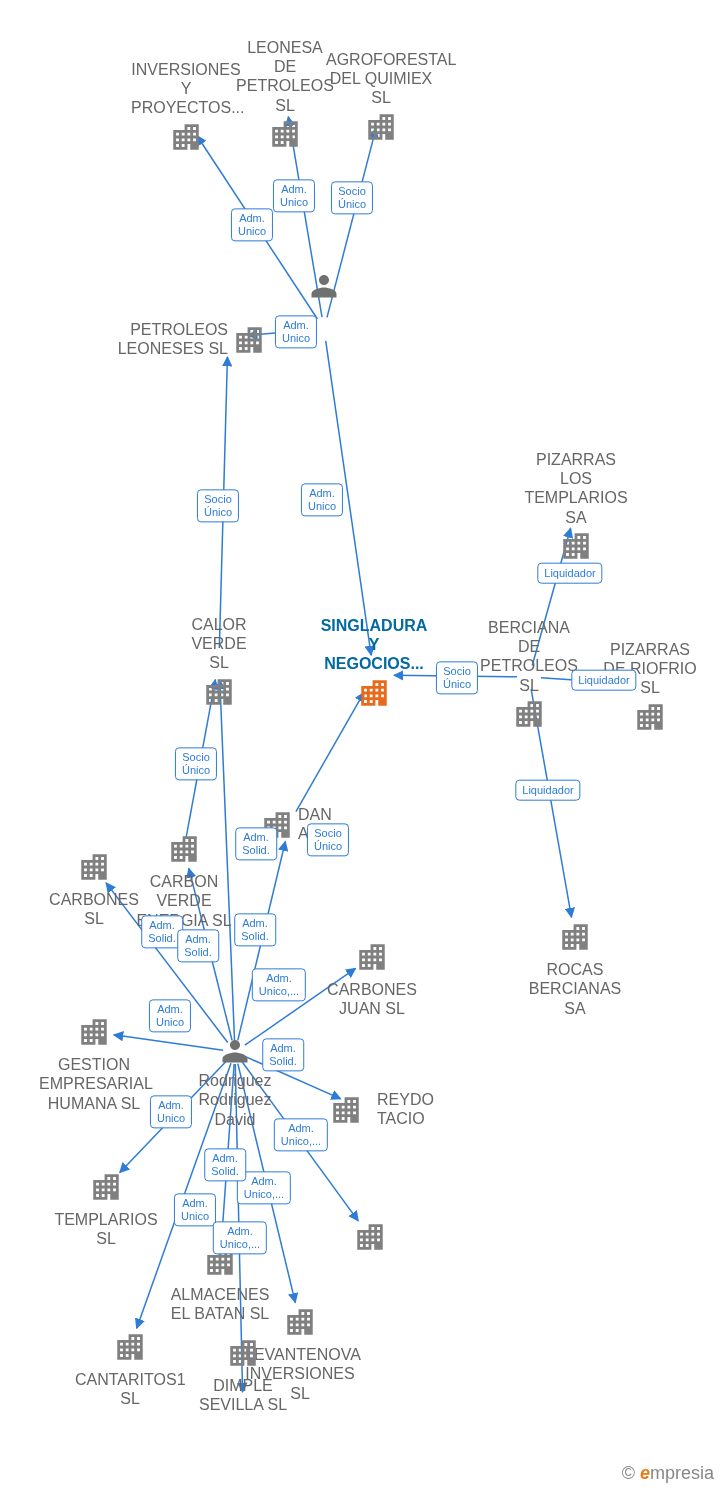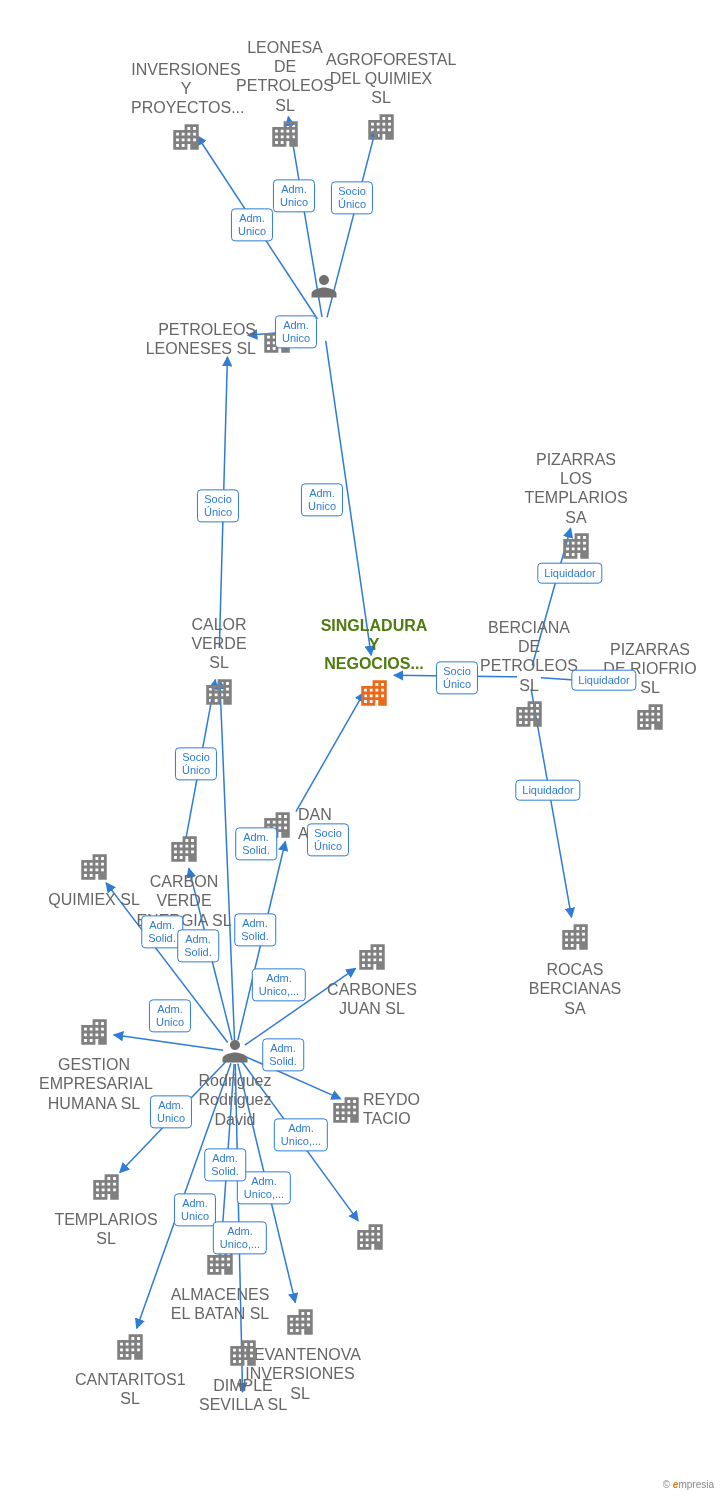--- a/index.html
+++ b/index.html
@@ -31,21 +31,21 @@
   }
   .node .label {
     margin-bottom: 2px;
     white-space: pre-line;
   }
   .node .label-below {
     margin-top: 2px;
     white-space: pre-line;
   }
   .node-focus .label {
-    color: #4d7c0f;
+    color: #0369a1;
     font-weight: bold;
   }
   .icon-building, .icon-building-focus, .icon-person {
     display: inline-block;
   }
   .icon-building svg, .icon-building-focus svg {
     width: 34px;
     height: 34px;
     display: block;
     margin: 0 auto;
@@ -65,22 +65,22 @@
     border-radius: 4px;
     padding: 3px 6px;
     text-align: center;
     line-height: 1.15;
     white-space: pre-line;
     transform: translate(-50%, -50%);
   }
   .footer {
     position: absolute;
     right: 14px;
-    bottom: 10px;
-    font-size: 10px;
+    bottom: 16px;
+    font-size: 18px;
     color: #888;
   }
   .footer .c {
     font-style: italic;
     color: #e67b17;
     font-weight: bold;
   }
   .footer .mpresia {
     color: #888;
   }
@@ -132,21 +132,21 @@
     <div class="node" style="left: 285px; top: 38px;"><div class="label">LEONESA
 DE
 PETROLEOS SL</div><span class="icon-building"><svg viewBox="0 0 24 24">
           <path fill="#808080" d="M3 21V7h8V3h10v18h-6v-4h-2v4H3zm2-2h2v-2H5v2zm0-4h2v-2H5v2zm0-4h2V9H5v2zm4 8h2v-2H9v2zm0-4h2v-2H9v2zm0-4h2V9H9v2zm4 4h2v-2h-2v2zm0-4h2V9h-2v2zm0-4h2V5h-2v2zm4 8h2v-2h-2v2zm0-4h2V9h-2v2zm0-4h2V5h-2v2z"></path>
         </svg></span></div>
     <div class="node" style="left: 381px; top: 50px;"><div class="label">AGROFORESTAL
 DEL QUIMIEX
 SL</div><span class="icon-building"><svg viewBox="0 0 24 24">
           <path fill="#808080" d="M3 21V7h8V3h10v18h-6v-4h-2v4H3zm2-2h2v-2H5v2zm0-4h2v-2H5v2zm0-4h2V9H5v2zm4 8h2v-2H9v2zm0-4h2v-2H9v2zm0-4h2V9H9v2zm4 4h2v-2h-2v2zm0-4h2V9h-2v2zm0-4h2V5h-2v2zm4 8h2v-2h-2v2zm0-4h2V9h-2v2zm0-4h2V5h-2v2z"></path>
         </svg></span></div>
-    <div class="node" style="left: 244px; top: 320px; width: 170px; transform: translate(-120px, 0px);">
+    <div class="node" style="left: 216px; top: 320px; width: 170px; transform: translate(-120px, 0px);">
       <div style="display:flex;align-items:center;gap:4px;justify-content:flex-end;">
         <div class="label" style="text-align:right">PETROLEOS
 LEONESES SL</div>
         <span class="icon-building">
           <svg viewBox="0 0 24 24">
             <path fill="#808080" d="M3 21V7h8V3h10v18h-6v-4h-2v4H3zm2-2h2v-2H5v2zm0-4h2v-2H5v2zm0-4h2V9H5v2zm4 8h2v-2H9v2zm0-4h2v-2H9v2zm0-4h2V9H9v2zm4 4h2v-2h-2v2zm0-4h2V9h-2v2zm0-4h2V5h-2v2zm4 8h2v-2h-2v2zm0-4h2V9h-2v2zm0-4h2V5h-2v2z"></path>
           </svg>
         </span>
       </div>
     </div>
@@ -171,21 +171,21 @@
 DE
 PETROLEOS SL</div><span class="icon-building"><svg viewBox="0 0 24 24">
           <path fill="#808080" d="M3 21V7h8V3h10v18h-6v-4h-2v4H3zm2-2h2v-2H5v2zm0-4h2v-2H5v2zm0-4h2V9H5v2zm4 8h2v-2H9v2zm0-4h2v-2H9v2zm0-4h2V9H9v2zm4 4h2v-2h-2v2zm0-4h2V9h-2v2zm0-4h2V5h-2v2zm4 8h2v-2h-2v2zm0-4h2V9h-2v2zm0-4h2V5h-2v2z"></path>
         </svg></span></div>
     <div class="node" style="left: 650px; top: 640px;"><div class="label">PIZARRAS
 DE RIOFRIO SL</div><span class="icon-building"><svg viewBox="0 0 24 24">
           <path fill="#808080" d="M3 21V7h8V3h10v18h-6v-4h-2v4H3zm2-2h2v-2H5v2zm0-4h2v-2H5v2zm0-4h2V9H5v2zm4 8h2v-2H9v2zm0-4h2v-2H9v2zm0-4h2V9H9v2zm4 4h2v-2h-2v2zm0-4h2V9h-2v2zm0-4h2V5h-2v2zm4 8h2v-2h-2v2zm0-4h2V9h-2v2zm0-4h2V5h-2v2z"></path>
         </svg></span></div>
     <div class="node" style="left: 94px; top: 850px;"><span class="icon-building"><svg viewBox="0 0 24 24">
           <path fill="#808080" d="M3 21V7h8V3h10v18h-6v-4h-2v4H3zm2-2h2v-2H5v2zm0-4h2v-2H5v2zm0-4h2V9H5v2zm4 8h2v-2H9v2zm0-4h2v-2H9v2zm0-4h2V9H9v2zm4 4h2v-2h-2v2zm0-4h2V9h-2v2zm0-4h2V5h-2v2zm4 8h2v-2h-2v2zm0-4h2V9h-2v2zm0-4h2V5h-2v2z"></path>
-        </svg></span><div class="label-below">QUIMIEX SL</div></div>
+        </svg></span><div class="label-below">CARBONES SL</div></div>
     <div class="node" style="left: 184px; top: 832px;"><span class="icon-building"><svg viewBox="0 0 24 24">
           <path fill="#808080" d="M3 21V7h8V3h10v18h-6v-4h-2v4H3zm2-2h2v-2H5v2zm0-4h2v-2H5v2zm0-4h2V9H5v2zm4 8h2v-2H9v2zm0-4h2v-2H9v2zm0-4h2V9H9v2zm4 4h2v-2h-2v2zm0-4h2V9h-2v2zm0-4h2V5h-2v2zm4 8h2v-2h-2v2zm0-4h2V9h-2v2zm0-4h2V5h-2v2z"></path>
         </svg></span><div class="label-below">CARBON
 VERDE
 ENERGIA SL</div></div>
     <div class="node" style="left: 290px; top: 805px; width: 150px; transform: translate(-30px, 0px);">
       <div style="display:flex;align-items:center;gap:4px;">
         <span class="icon-building">
           <svg viewBox="0 0 24 24">
             <path fill="#808080" d="M3 21V7h8V3h10v18h-6v-4h-2v4H3zm2-2h2v-2H5v2zm0-4h2v-2H5v2zm0-4h2V9H5v2zm4 8h2v-2H9v2zm0-4h2v-2H9v2zm0-4h2V9H9v2zm4 4h2v-2h-2v2zm0-4h2V9h-2v2zm0-4h2V5h-2v2zm4 8h2v-2h-2v2zm0-4h2V9h-2v2zm0-4h2V5h-2v2z"></path>
@@ -207,21 +207,21 @@
           <path fill="#808080" d="M3 21V7h8V3h10v18h-6v-4h-2v4H3zm2-2h2v-2H5v2zm0-4h2v-2H5v2zm0-4h2V9H5v2zm4 8h2v-2H9v2zm0-4h2v-2H9v2zm0-4h2V9H9v2zm4 4h2v-2h-2v2zm0-4h2V9h-2v2zm0-4h2V5h-2v2zm4 8h2v-2h-2v2zm0-4h2V9h-2v2zm0-4h2V5h-2v2z"></path>
         </svg></span><div class="label-below">GESTION
 EMPRESARIAL
 HUMANA SL</div></div>
     <div class="node" style="left: 235px; top: 1035px;"><span class="icon-person"><svg viewBox="0 0 24 24">
           <path fill="#707070" d="M12 12c2.2 0 4-1.8 4-4s-1.8-4-4-4-4 1.8-4 4 1.8 4 4 4zm0 2c-3.3 0-10 1.7-10 5v3h20v-3c0-3.3-6.7-5-10-5z"></path>
         </svg></span><div class="label-below">Rodriguez
 Rodriguez
 David</div></div>
     <div class="node" style="left: 359px; top: 1090px; width: 150px; transform: translate(-30px, 0px);">
-      <div style="display:flex;align-items:center;gap:0;">
+      <div style="display:flex;align-items:center;gap:14px;">
         <span class="icon-building">
           <svg viewBox="0 0 24 24">
             <path fill="#808080" d="M3 21V7h8V3h10v18h-6v-4h-2v4H3zm2-2h2v-2H5v2zm0-4h2v-2H5v2zm0-4h2V9H5v2zm4 8h2v-2H9v2zm0-4h2v-2H9v2zm0-4h2V9H9v2zm4 4h2v-2h-2v2zm0-4h2V9h-2v2zm0-4h2V5h-2v2zm4 8h2v-2h-2v2zm0-4h2V9h-2v2zm0-4h2V5h-2v2z"></path>
           </svg>
         </span>
         <div class="label" style="text-align:left">REYDO
 TACIO</div>
       </div>
     </div>
     <div class="node" style="left: 106px; top: 1170px;"><span class="icon-building"><svg viewBox="0 0 24 24">

